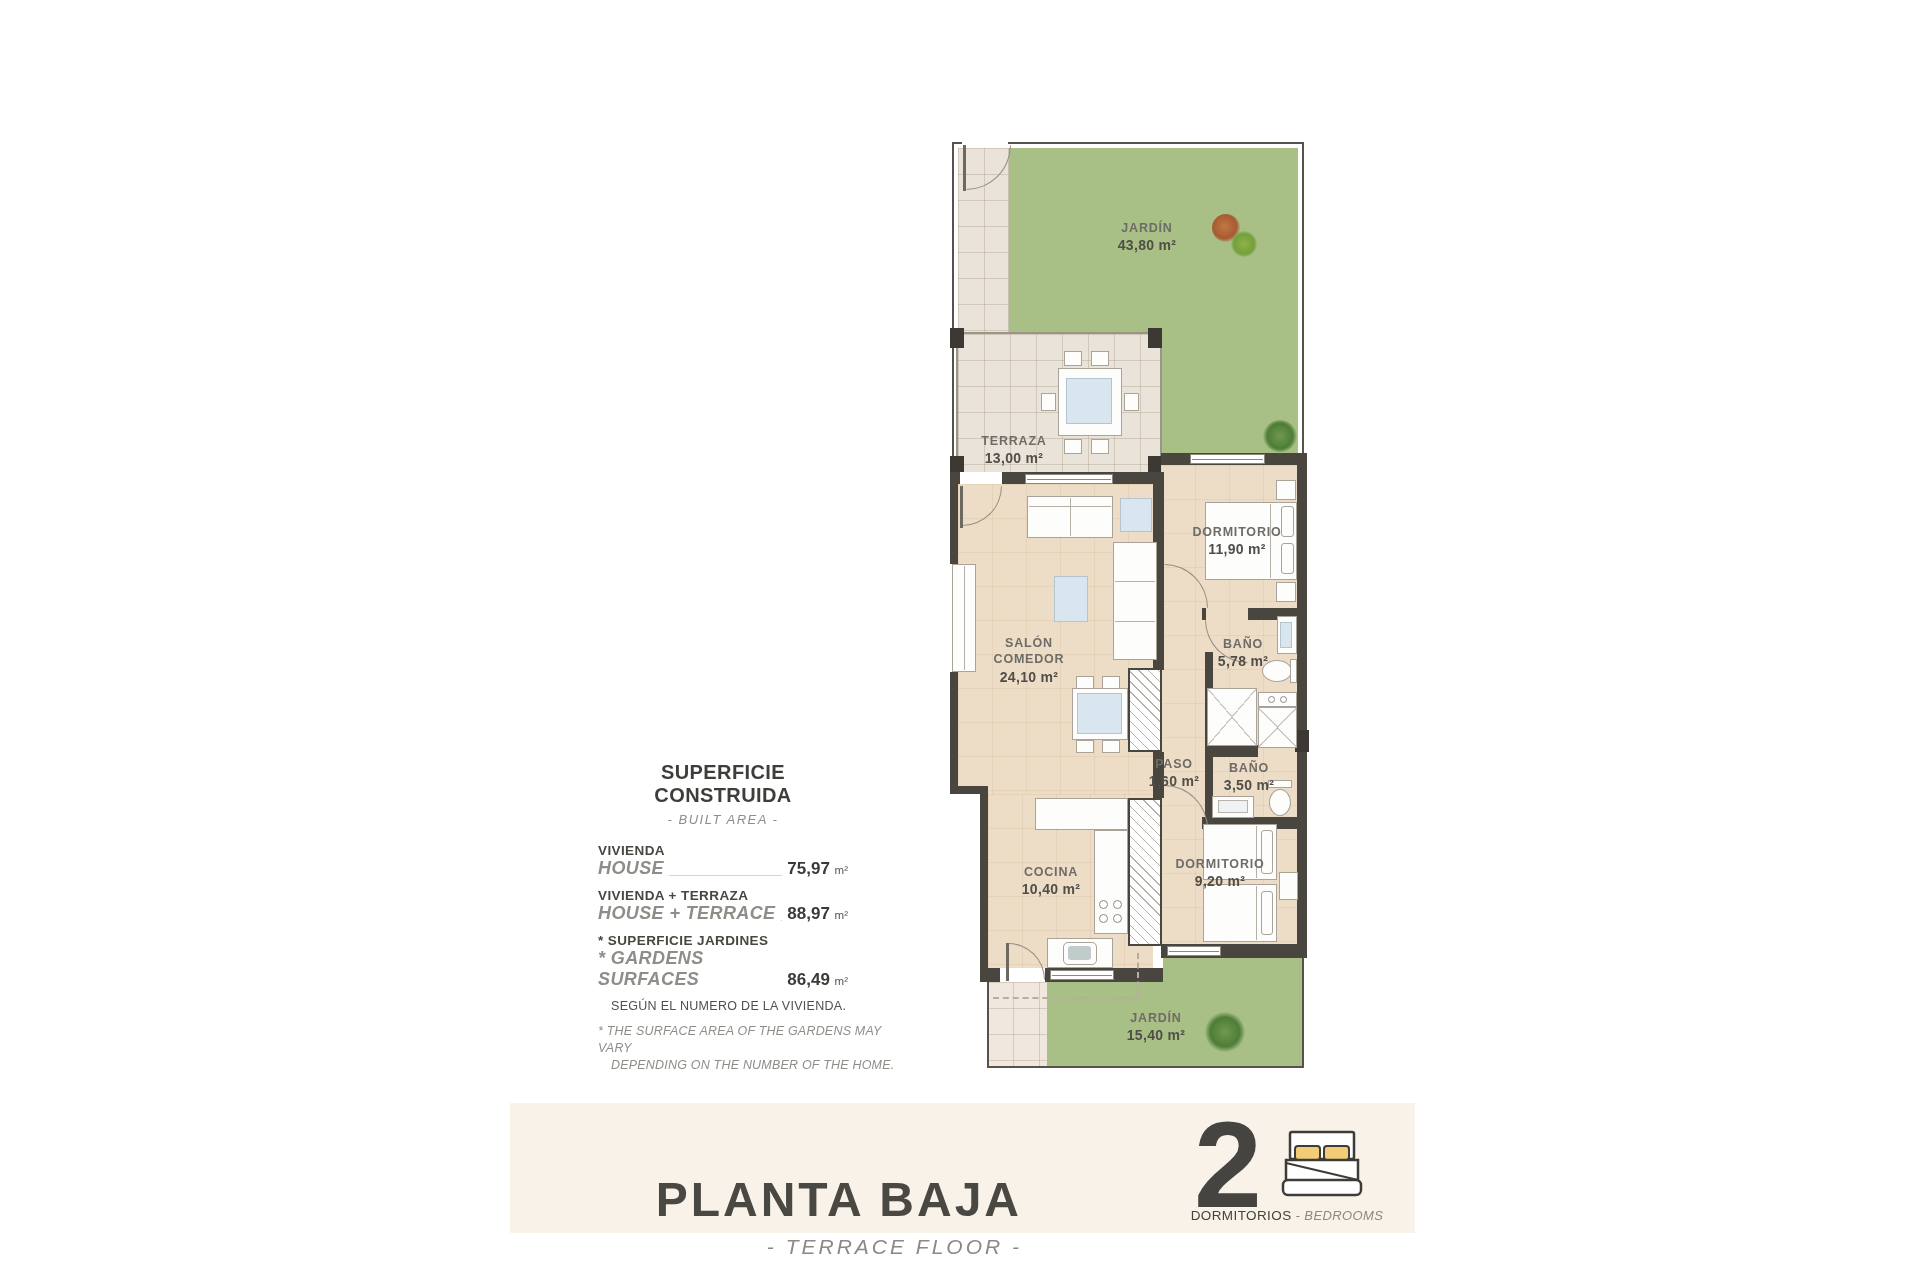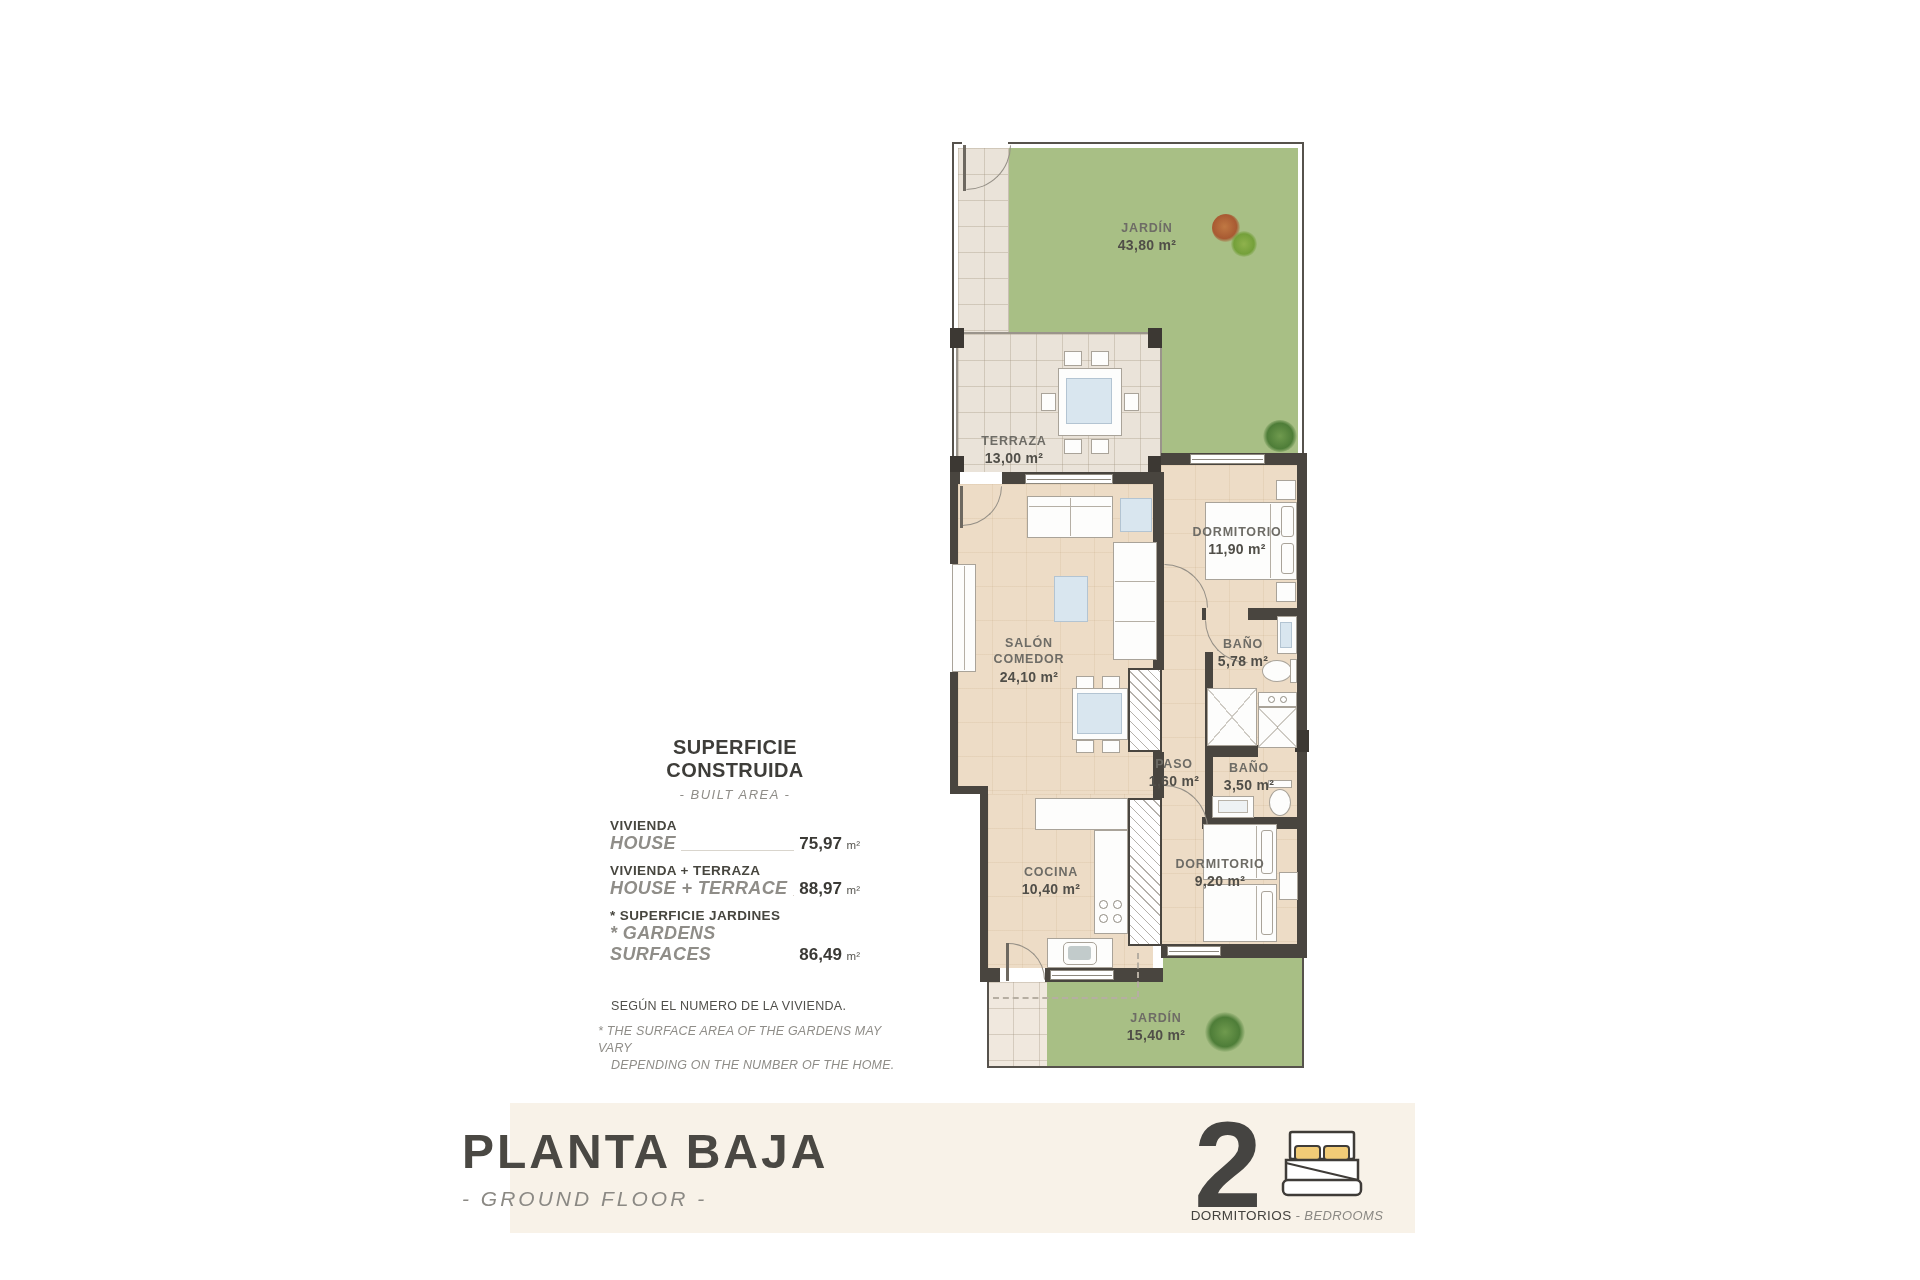--- a/index.html
+++ b/index.html
@@ -44,39 +44,39 @@
   .dashh{position:absolute;border-top:2px dashed #b6aea2;}
   .splitv{position:absolute;top:1px;bottom:1px;border-left:1px solid #b5afa5;}
   .splith{position:absolute;left:1px;right:1px;border-top:1px solid #b5afa5;}
   .burner{position:absolute;width:9px;height:9px;border:1.2px solid #8f8a80;border-radius:50%;box-sizing:border-box;background:#fff;}
   .knob{position:absolute;width:7px;height:7px;border:1.2px solid #8f8a80;border-radius:50%;box-sizing:border-box;background:#fff;}
   
   .rlabel{position:absolute;transform:translate(-50%,-50%);text-align:center;
     color:#6e6c66;font-weight:700;font-size:12.5px;letter-spacing:.8px;line-height:1.3;white-space:nowrap;}
   .rlabel .area{display:block;color:#504e48;font-size:14px;letter-spacing:.3px;}
   
-  #info{position:absolute;left:598px;top:736px;width:250px;margin-left:12px;}
+  #info{position:absolute;left:598px;top:761px;width:250px;}
   #info .ptitle{font-size:20px;font-weight:700;color:#3e3d39;text-align:center;letter-spacing:.4px;}
   #info .psub{font-size:13px;font-style:italic;color:#8f8d88;text-align:center;letter-spacing:1.5px;margin-top:5px;}
   #info .rows{margin-top:16px;}
   #info .row{margin-bottom:9px;}
   #info .es{font-size:13.5px;font-weight:700;color:#47463f;letter-spacing:.4px;}
   #info .enrow{display:flex;align-items:flex-end;}
   #info .en{font-size:18px;font-style:italic;color:#8f8d88;letter-spacing:.4px;font-weight:bold;}
   #info .lead{flex:1;border-bottom:1px solid #d9d5cd;margin:0 5px 3px 5px;height:1px;}
   #info .val{font-size:17px;font-weight:700;color:#3b3a36;white-space:nowrap;}
   #info .unit{font-size:11.5px;font-weight:400;color:#55544f;}
   
   #notes{position:absolute;left:598px;top:998px;width:310px;font-size:12.5px;line-height:1.35;}
   #notes .nes{color:#504f4a;letter-spacing:.3px;}
   #notes .nen{color:#8f8d88;font-style:italic;margin-top:8px;letter-spacing:.2px;}
   #notes .l2{padding-left:13px;}
   
   #band{position:absolute;left:510px;top:1103px;width:905px;height:130px;background:#f8f2e8;}
-  #pb{position:absolute;left:462px;top:1124px;width:560px;text-align:left;}
+  #pb{position:absolute;left:462px;top:1172px;width:560px;text-align:right;}
   #pb .t{font-size:48px;font-weight:600;letter-spacing:3px;color:#4a4843;}
   #pb .s{font-size:21px;font-style:italic;letter-spacing:3px;color:#8b8984;margin-top:8px;}
   #bedcount{position:absolute;left:1194px;top:1104px;font-size:122px;line-height:1;font-weight:600;color:#454441;}
   #bedicon{position:absolute;left:1272px;top:1130px;}
   #bedcap{position:absolute;left:1187px;top:1208px;width:200px;text-align:center;font-size:13.5px;letter-spacing:.4px;white-space:nowrap;}
   #bedcap .ces{font-weight:400;color:#44433f;}
   #bedcap .cen{font-style:italic;color:#8b8984;font-size:13px;}
 </style>
 </head>
 <body>
@@ -314,21 +314,21 @@
   </div>
   <div class="nen">
     <div>* THE SURFACE AREA OF THE GARDENS MAY VARY</div>
     <div class="l2">DEPENDING ON THE NUMBER OF THE HOME.</div>
   </div>
 </div>
 
 <div id="band"></div>
 <div id="pb">
   <div class="t">PLANTA BAJA</div>
-  <div class="s">- GROUND FLOOR -</div>
+  <div class="s">- TERRACE FLOOR -</div>
 </div>
 <div id="bedcount">2</div>
 <div id="bedicon">
   <svg width="100" height="70" viewBox="0 0 100 70" xmlns="http://www.w3.org/2000/svg">
     <rect x="18" y="2" width="64" height="27" rx="2" fill="#ffffff" stroke="#3f3c38" stroke-width="2.5"></rect>
     <rect x="23" y="16" width="25" height="14" rx="3" fill="#f2cc77" stroke="#3f3c38" stroke-width="2"></rect>
     <rect x="52" y="16" width="25" height="14" rx="3" fill="#f2cc77" stroke="#3f3c38" stroke-width="2"></rect>
     <rect x="14" y="30" width="72" height="21" fill="#ffffff" stroke="#3f3c38" stroke-width="2.5"></rect>
     <line x1="14" y1="33" x2="86" y2="50" stroke="#3f3c38" stroke-width="2"></line>
     <rect x="11" y="50" width="78" height="15" rx="5" fill="#ffffff" stroke="#3f3c38" stroke-width="2.5"></rect>

